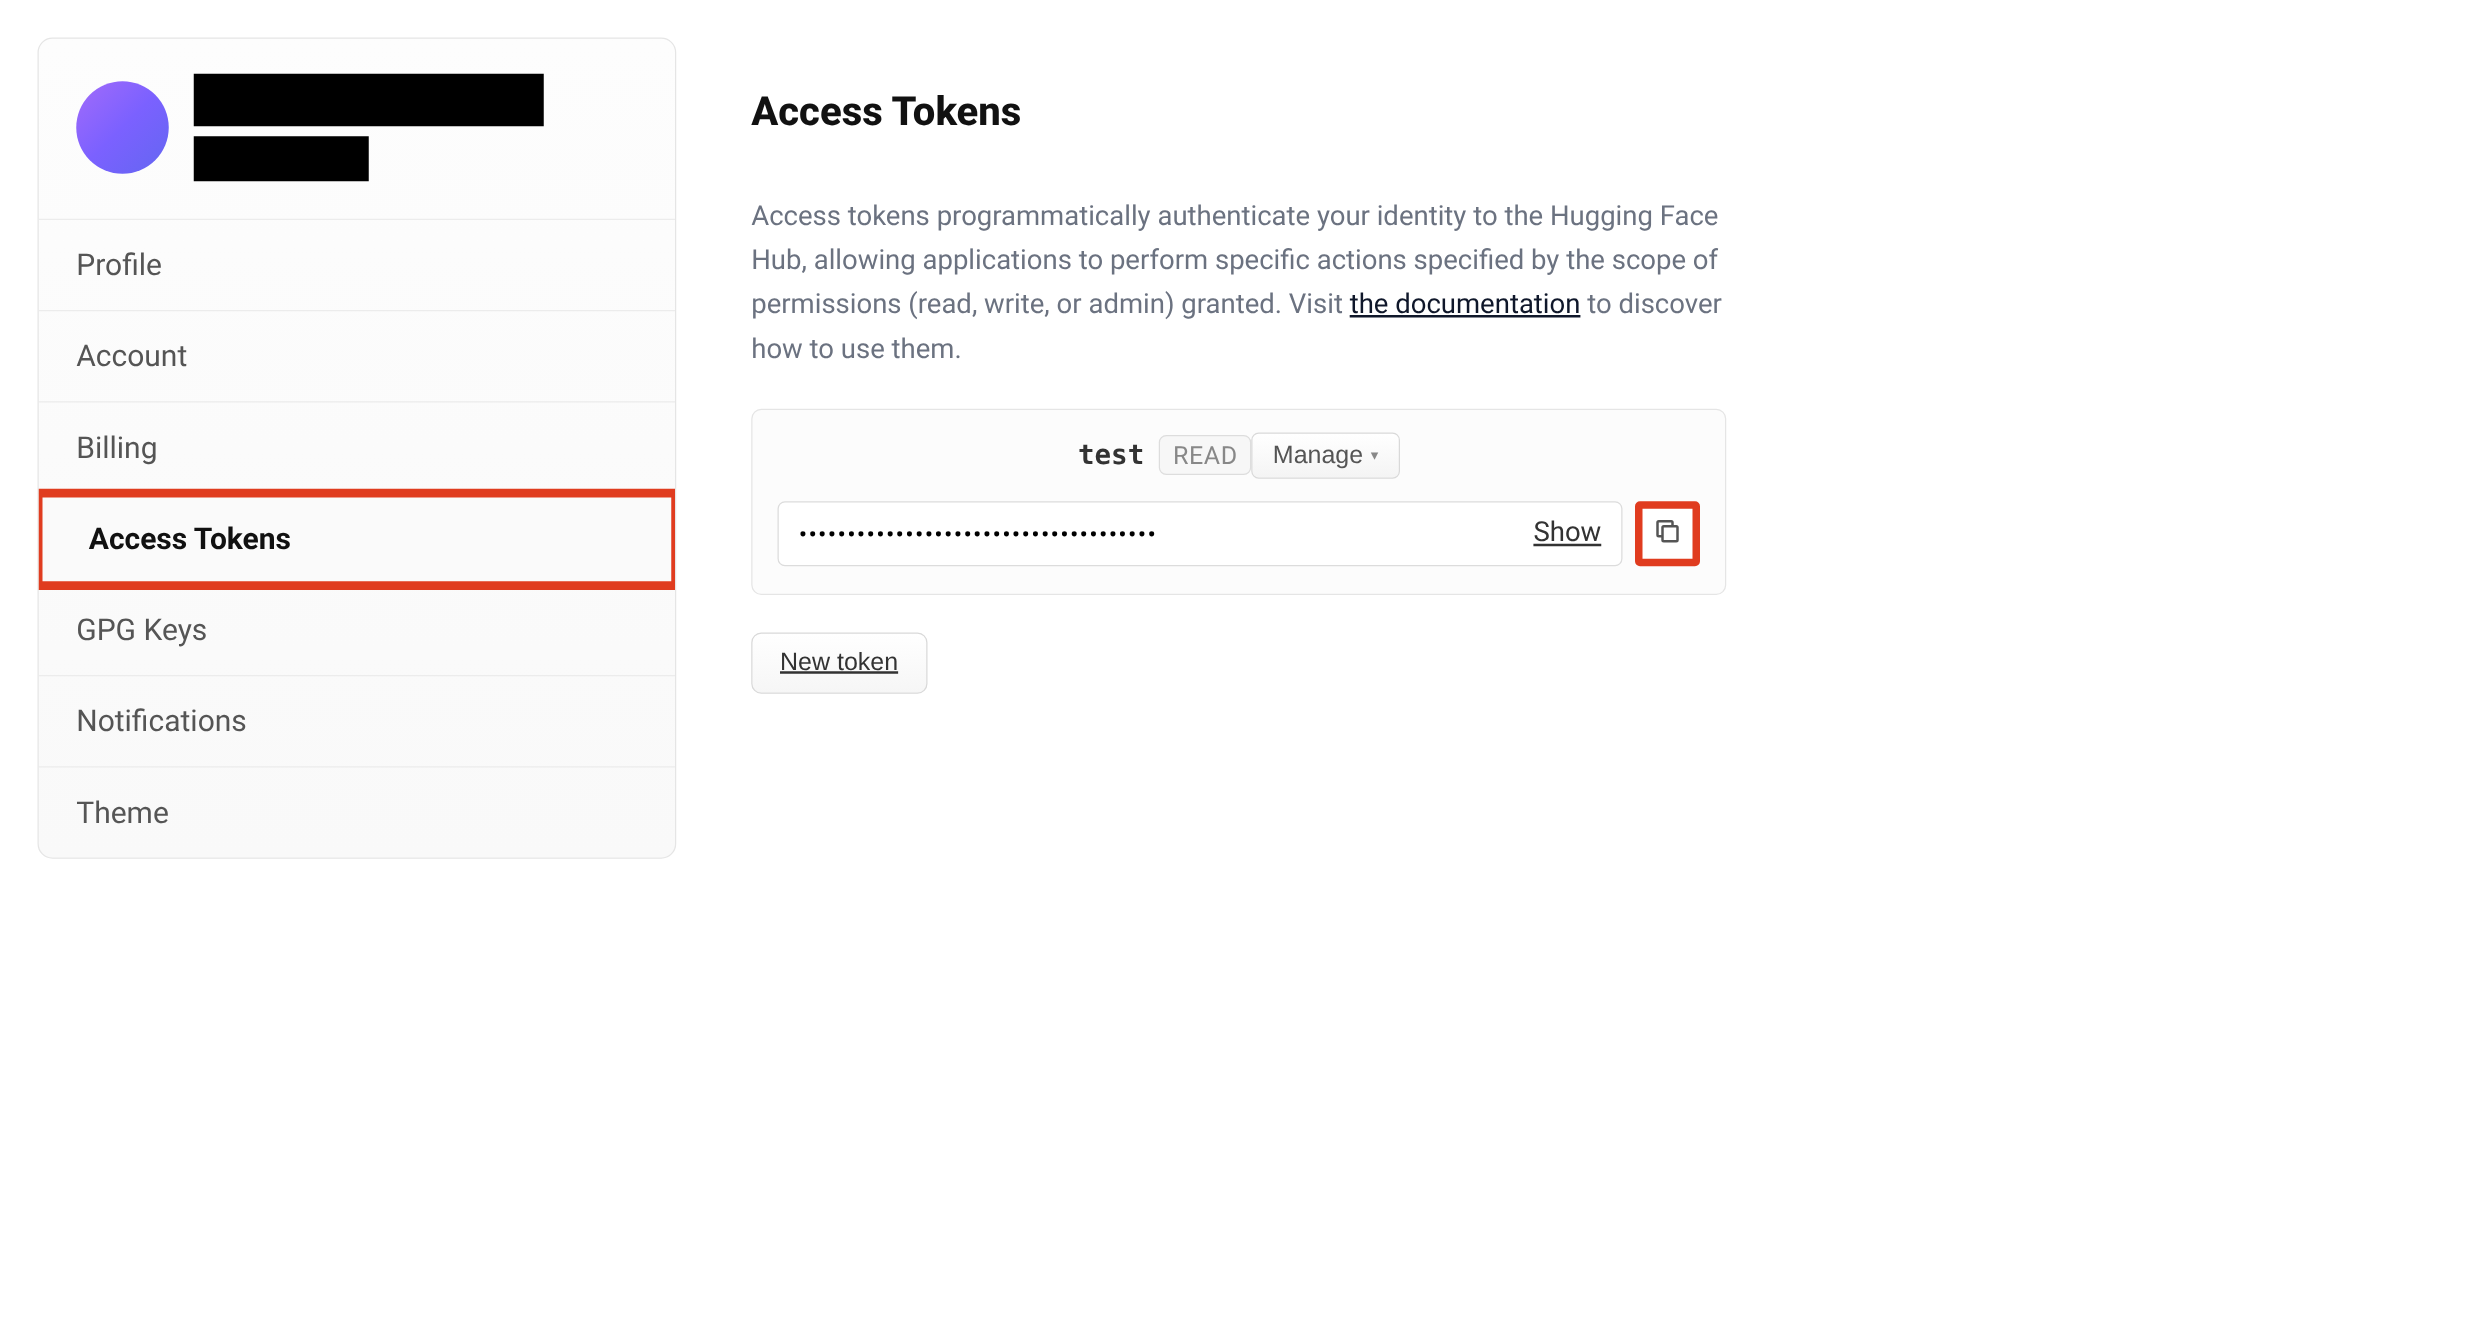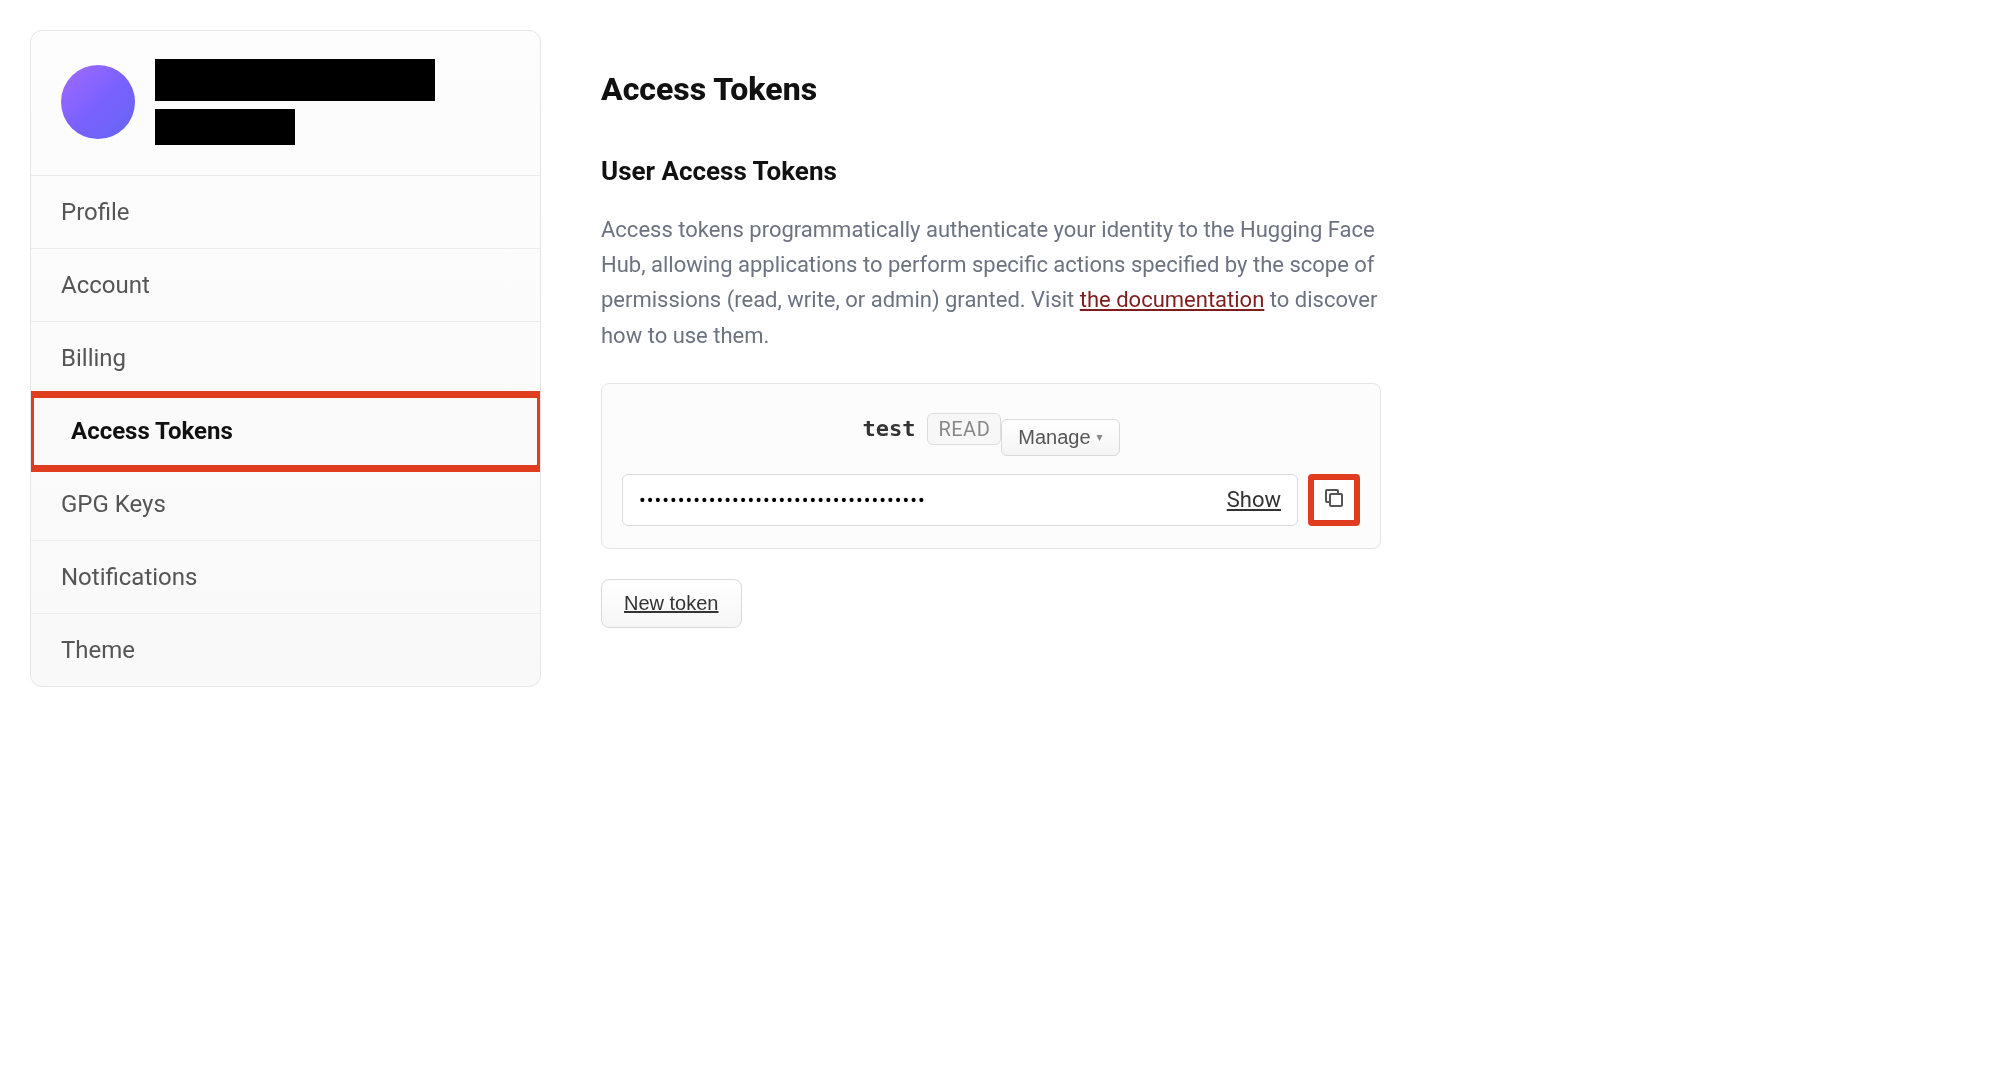--- a/index.html
+++ b/index.html
@@ -105,21 +105,21 @@
       margin-bottom: 26px;
       color: #111;
     }
     .description {
       font-size: 22px;
       line-height: 1.6;
       color: #6b7280;
       margin-bottom: 30px;
     }
     .description a {
-      color: #7f1d1d;
+      color: #0f172a;
     }
     .token-card {
       border: 1px solid #e5e5e5;
       border-radius: 8px;
       background: #fcfcfc;
       padding: 18px 20px 22px 20px;
       margin-bottom: 30px;
     }
     .token-card-header {
       display: flex;
@@ -151,21 +151,20 @@
       border: 1px solid #d9d9d9;
       border-radius: 6px;
       background: linear-gradient(to bottom, #fff, #f4f4f4);
       padding: 6px 16px;
       font-size: 20px;
       color: #555;
       cursor: pointer;
       display: flex;
       align-items: center;
       gap: 6px;
-      margin-top: 17px;
     }
     .caret-down {
       font-size: 12px;
       color: #888;
     }
     .token-row {
       display: flex;
       align-items: center;
       gap: 10px;
     }
@@ -254,21 +253,20 @@
         <a class="nav-link">Notifications</a>
       </li>
       <li class="nav-item">
         <a class="nav-link">Theme</a>
       </li>
     </ul>
   </aside>
 
   <main class="main">
     <h1 class="page-title">Access Tokens</h1>
-    <h2 class="section-title">User Access Tokens</h2>
     <p class="description">
       <span>Access tokens programmatically authenticate your identity to the Hugging Face Hub, allowing applications to perform specific actions specified by the scope of permissions (read, write, or admin) granted. Visit </span><a href="#">the documentation</a><span> to discover how to use them.</span>
     </p>
 
     <div class="token-card">
       <div class="token-card-header">
         <div class="token-meta">
           <span class="token-name">test</span>
           <span class="token-scope">READ</span>
         </div>

